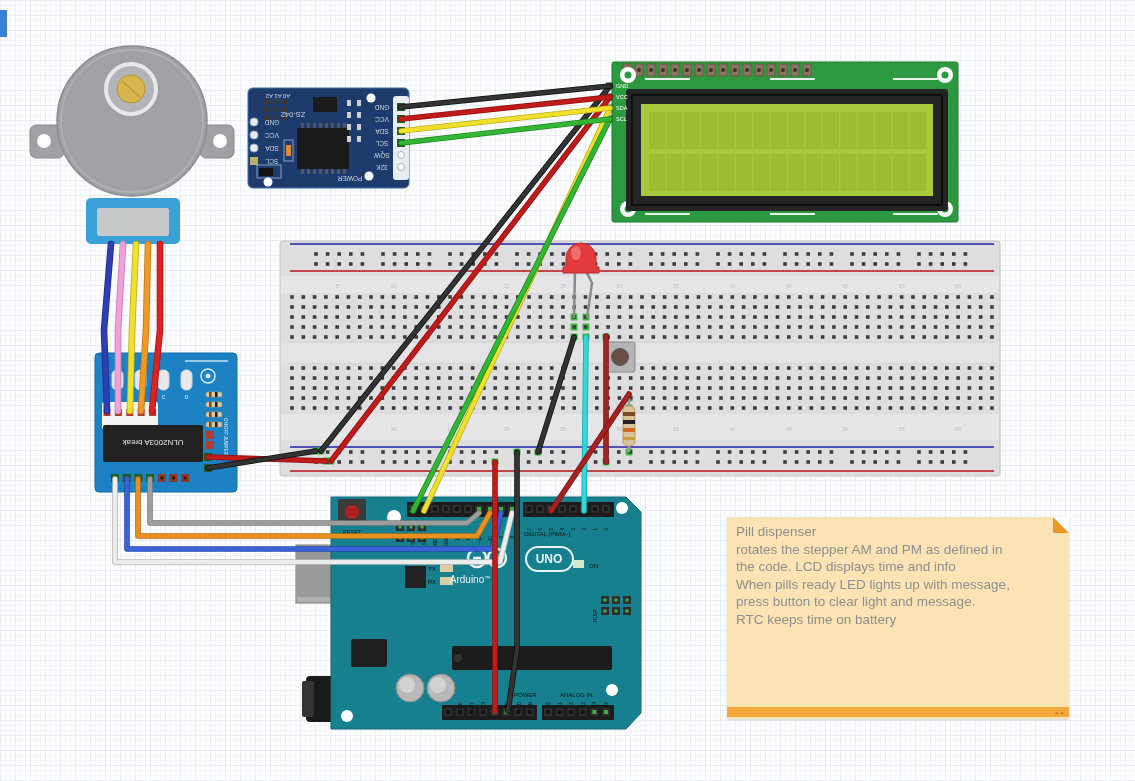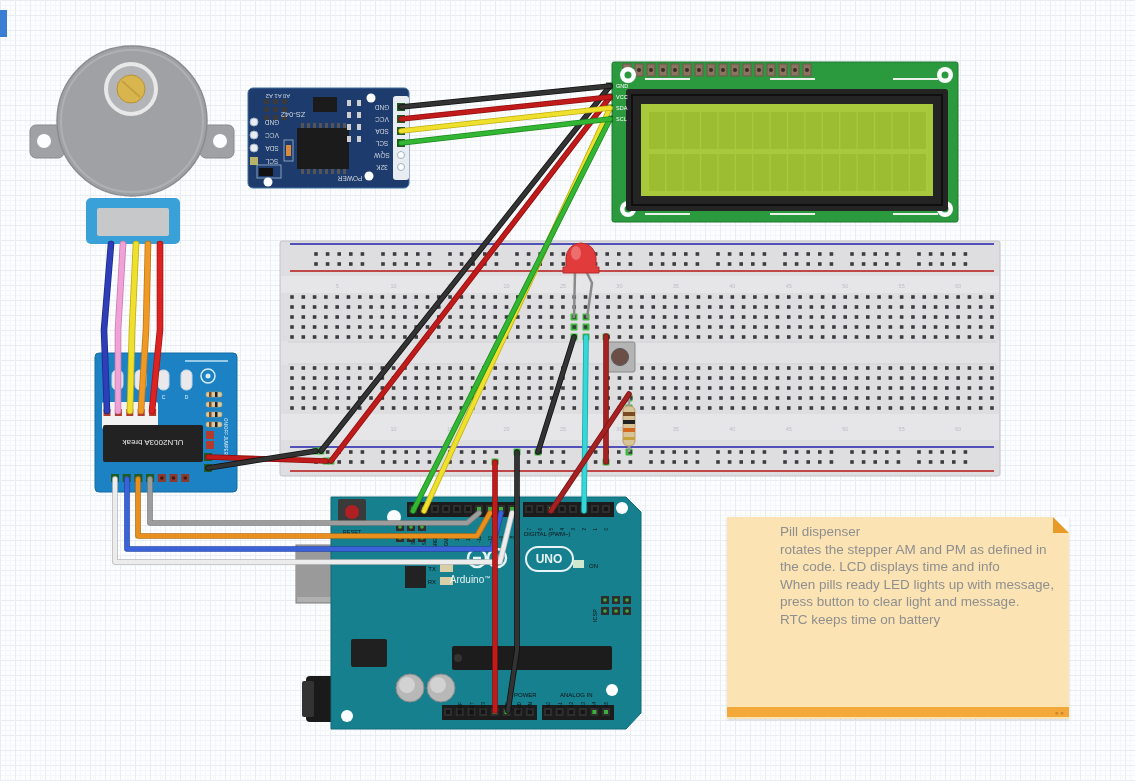--- a/index.html
+++ b/index.html
@@ -19,21 +19,21 @@
     position:absolute;left:727px;top:517px;width:342px;height:202px;
     background:#fbe3b4;box-shadow:0 1px 2px rgba(0,0,0,.15);
   }
   .note-fold{
     position:absolute;right:0;top:0;width:0;height:0;
     border-left:16px solid #e89a28;border-top:16px solid #fcfdfe;
   }
   .note-bar{position:absolute;left:0;bottom:2px;width:100%;height:10px;background:#f3a93a;}
   .note-text{
     position:absolute;left:9px;top:6px;width:320px;
-    color:#8f8f8f;font-size:13.5px;line-height:17.6px;white-space:pre-line;margin-left:44px;
+    color:#8f8f8f;font-size:13.5px;line-height:17.6px;white-space:pre-line;
   }
   .note-handle{position:absolute;right:4px;bottom:3px;color:#d0872a;font-size:7px;letter-spacing:1px;}
   .edge-artifact{position:absolute;left:0;top:10px;width:7px;height:27px;background:#3b7fd4;}
 </style>
 </head>
 <body>
 
 <div class="stage">
   <div class="edge-artifact"></div>
 

